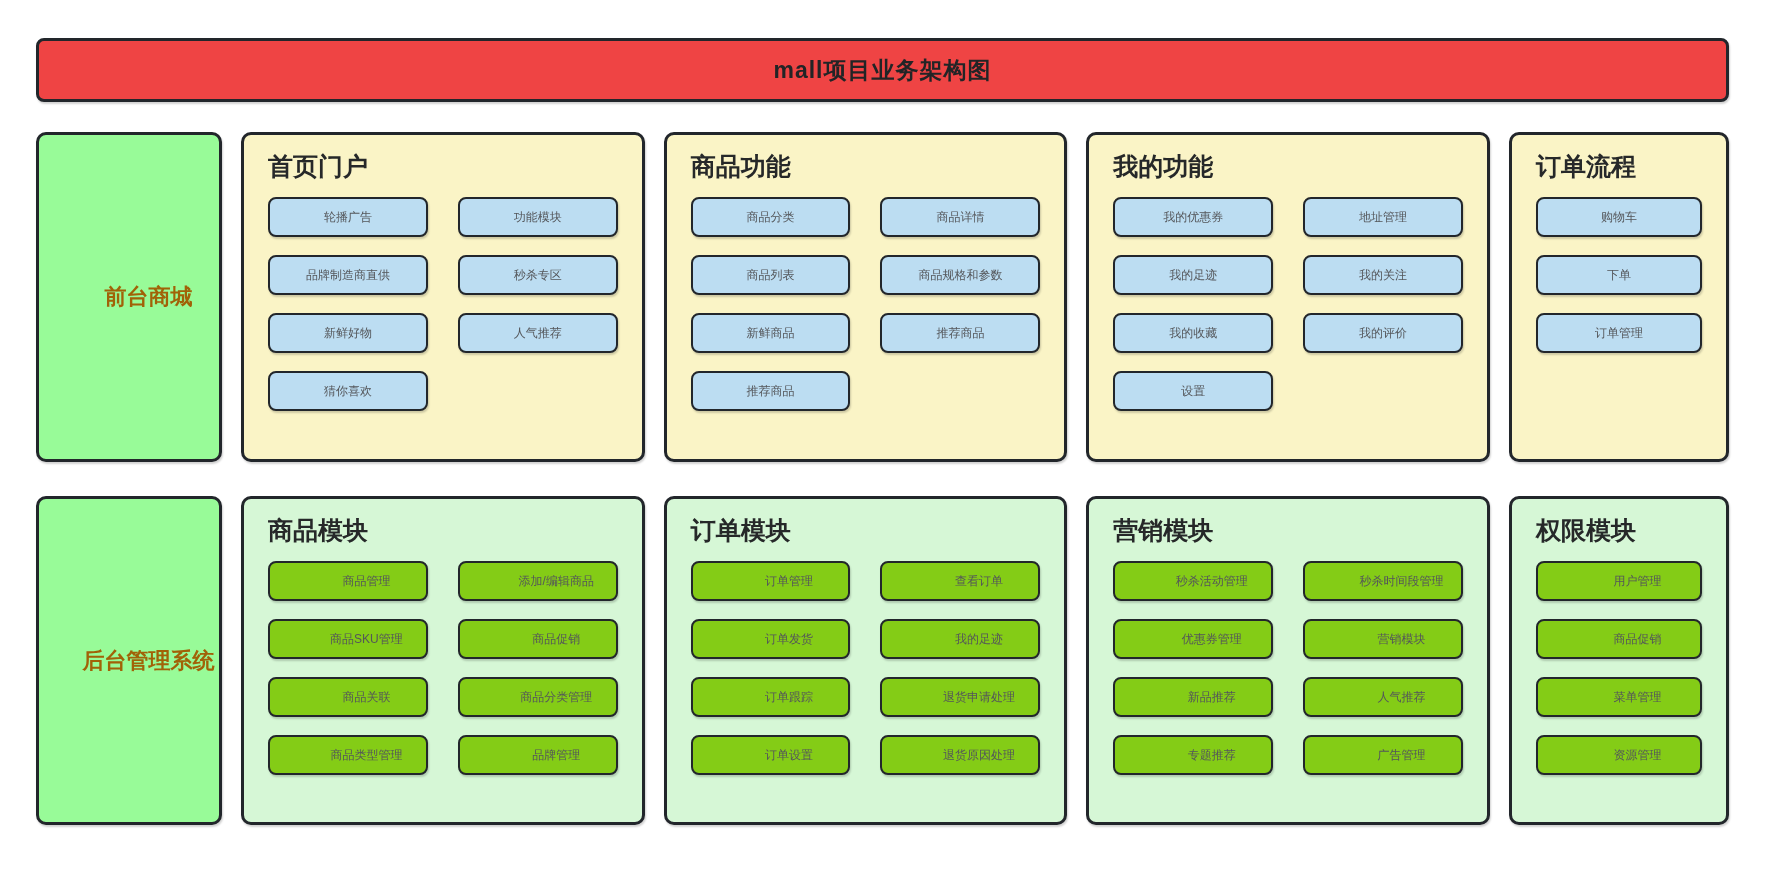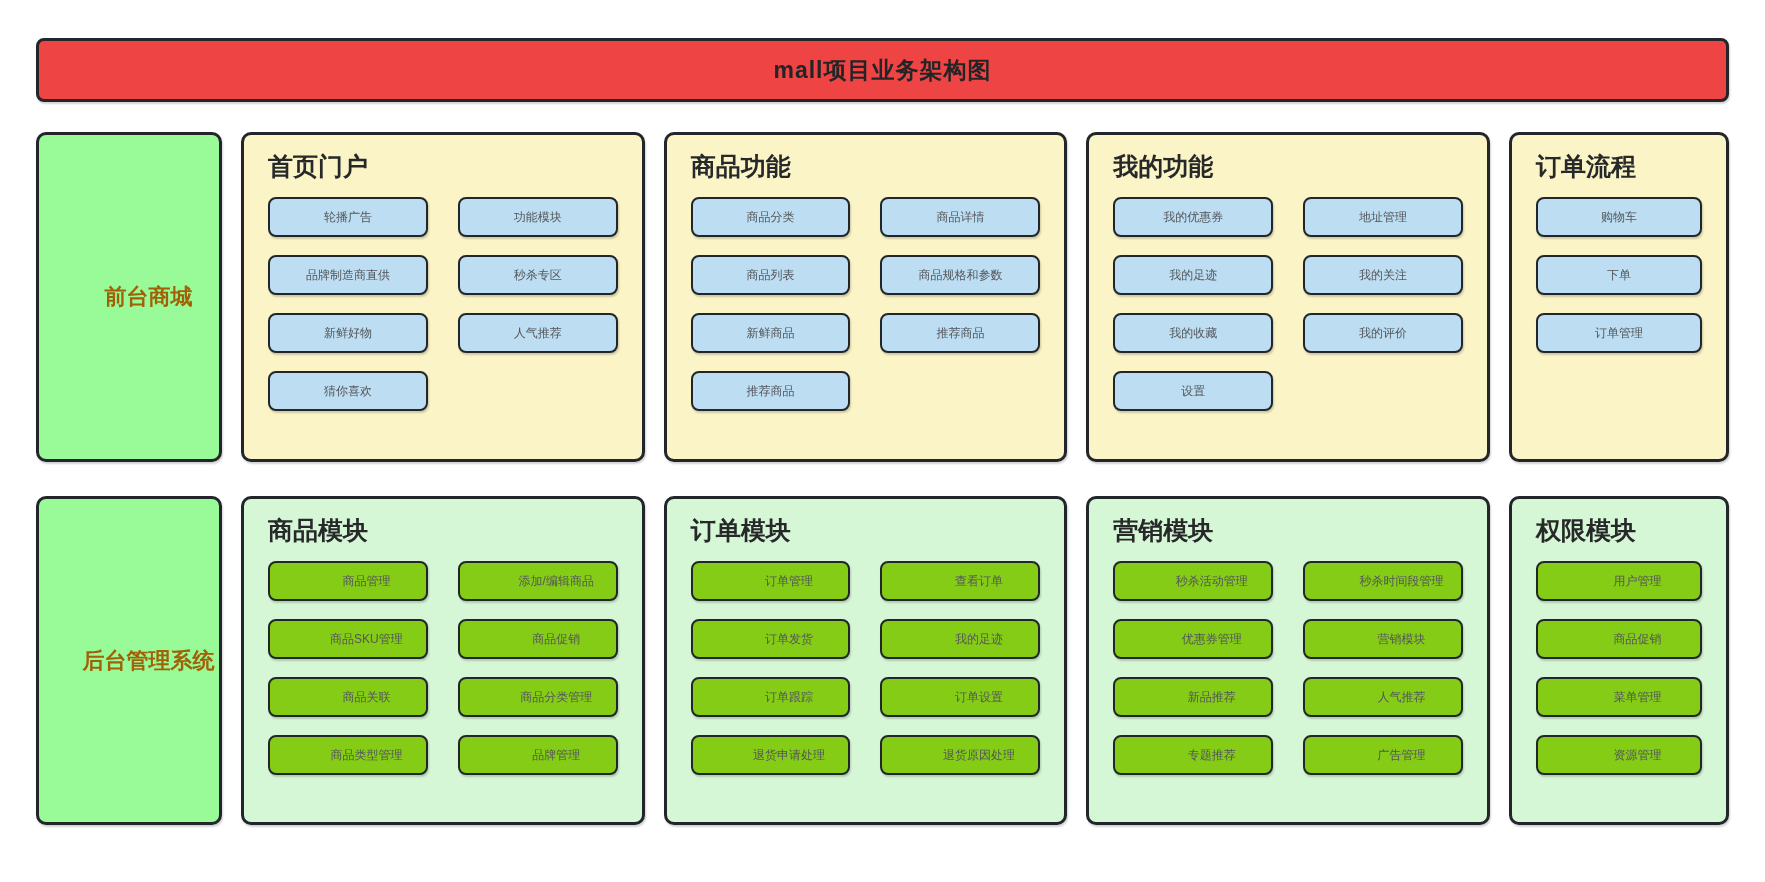--- a/index.html
+++ b/index.html
@@ -147,22 +147,22 @@
           </div>
         </div>
         <div class="panel">
           <div class="panel-title">订单模块</div>
           <div class="panel-grid cols-2">
             <div class="node">订单管理</div>
             <div class="node">查看订单</div>
             <div class="node">订单发货</div>
             <div class="node">我的足迹</div>
             <div class="node">订单跟踪</div>
+            <div class="node">退货申请处理</div>
             <div class="node">订单设置</div>
-            <div class="node">退货申请处理</div>
             <div class="node">退货原因处理</div>
           </div>
         </div>
         <div class="panel">
           <div class="panel-title">营销模块</div>
           <div class="panel-grid cols-2">
             <div class="node">秒杀活动管理</div>
             <div class="node">秒杀时间段管理</div>
             <div class="node">优惠券管理</div>
             <div class="node">营销模块</div>

